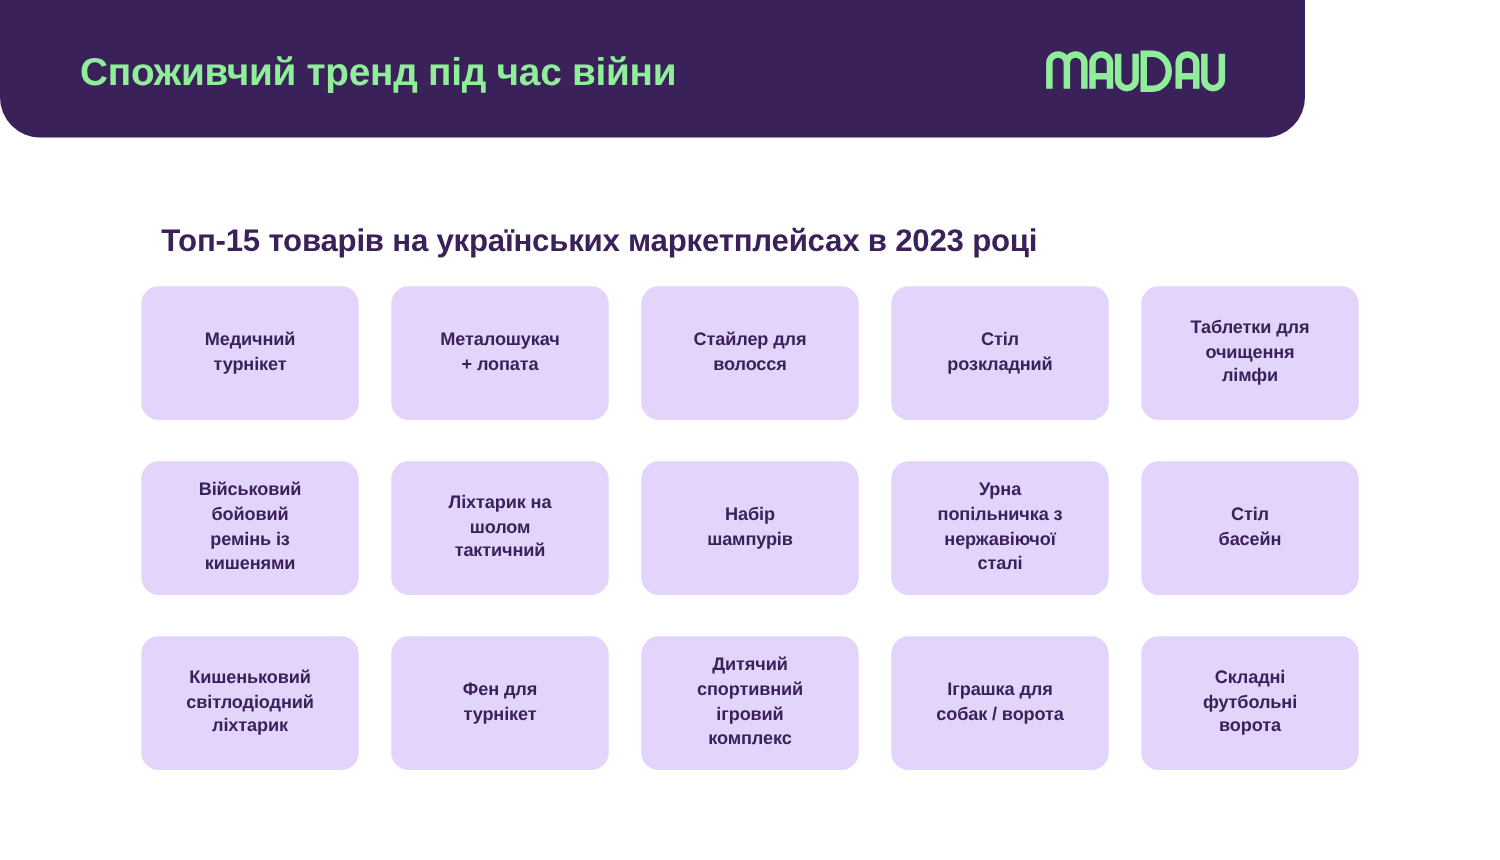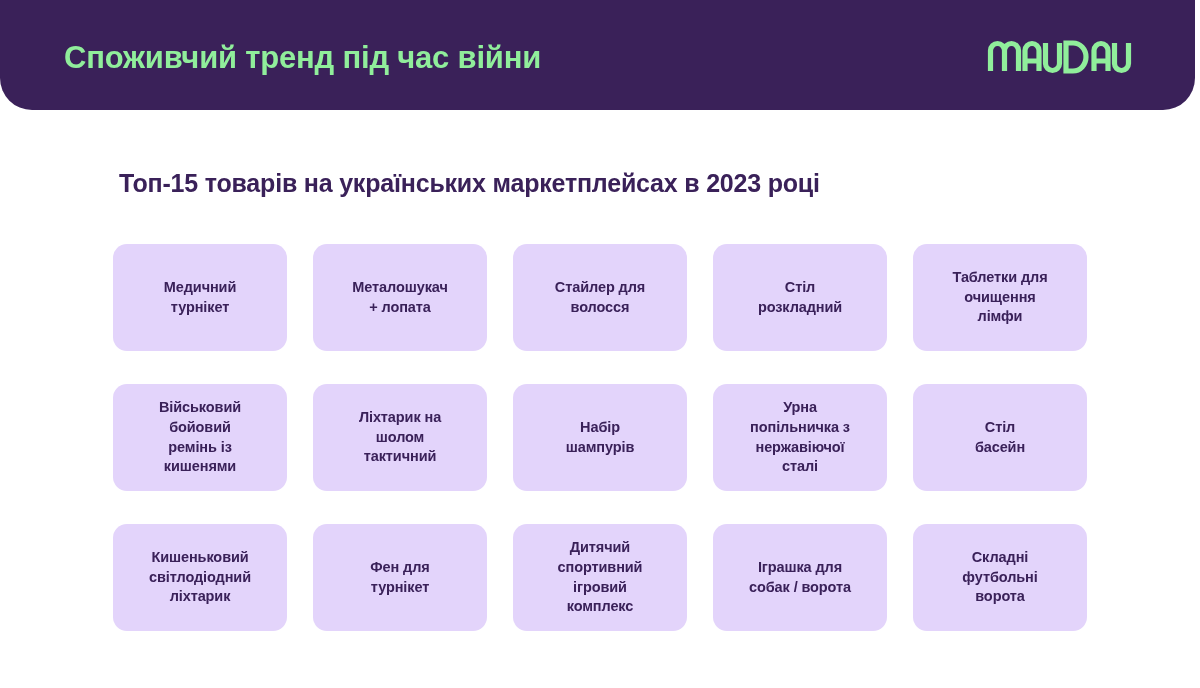--- a/index.html
+++ b/index.html
@@ -14,21 +14,21 @@
     font-family: "Liberation Sans", "DejaVu Sans", sans-serif;
     overflow: hidden;
     position: relative;
   }
 
   
   .header {
     position: absolute;
     left: 0;
     top: 0;
-    width: 1195px;
+    width: 1044px;
     height: 110px;
     background: #3a2159;
     border-radius: 0 0 32px 32px;
     box-sizing: border-box;
   }
   .header-title {
     position: absolute;
     left: 64px;
     top: 41px;
     margin: 0;
@@ -49,34 +49,34 @@
     display: flex;
     align-items: center;
   }
   .logo svg { display: block; }
 
   
   .subtitle {
     position: absolute;
     left: 113px;
     top: 162px;
-    margin: 6px;
+    margin: 16px;
     font-size: 25px;
     font-weight: bold;
     color: #3a2159;
     letter-spacing: -0.2px;
     white-space: nowrap;
     line-height: 1.2;
   }
 
   
   .grid {
     position: absolute;
     left: 113px;
-    top: 244px;
+    top: 229px;
     width: 975px;
     display: grid;
     grid-template-columns: repeat(5, 174px);
     grid-template-rows: repeat(3, 107px);
     column-gap: 26px;
     row-gap: 33px;
   }
   .card {
     background: #e3d4fb;
     border-radius: 14px;

